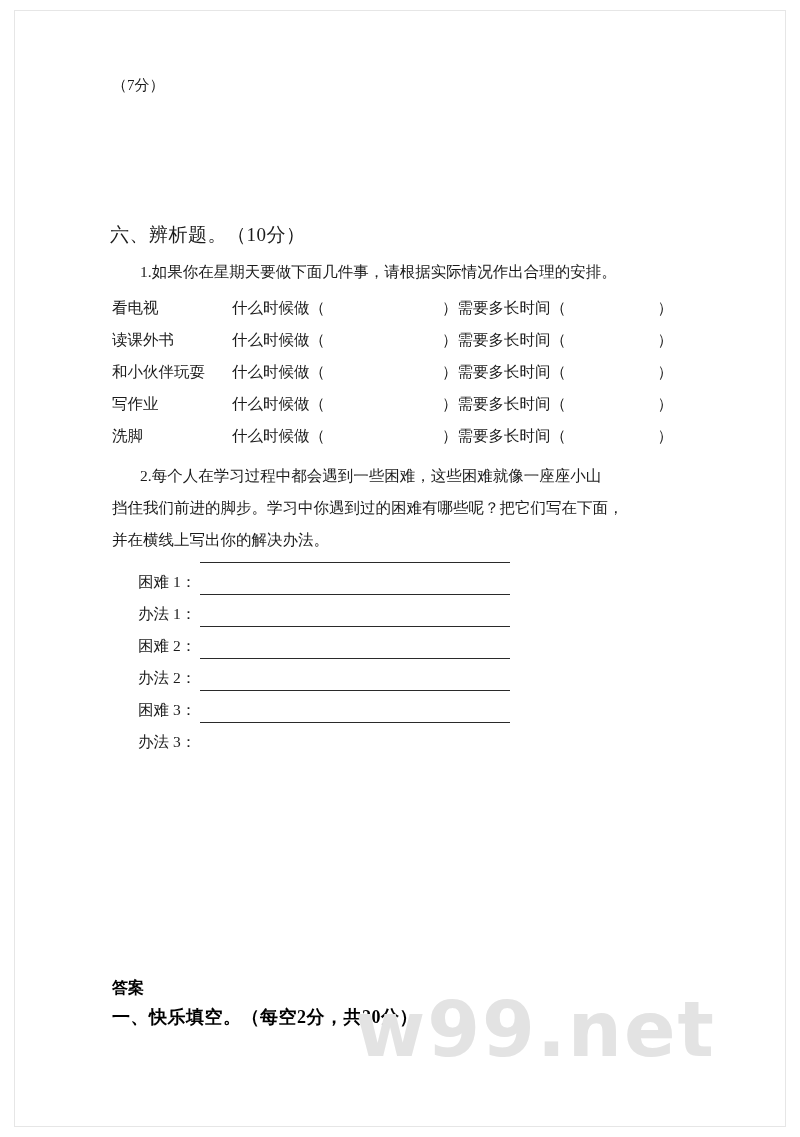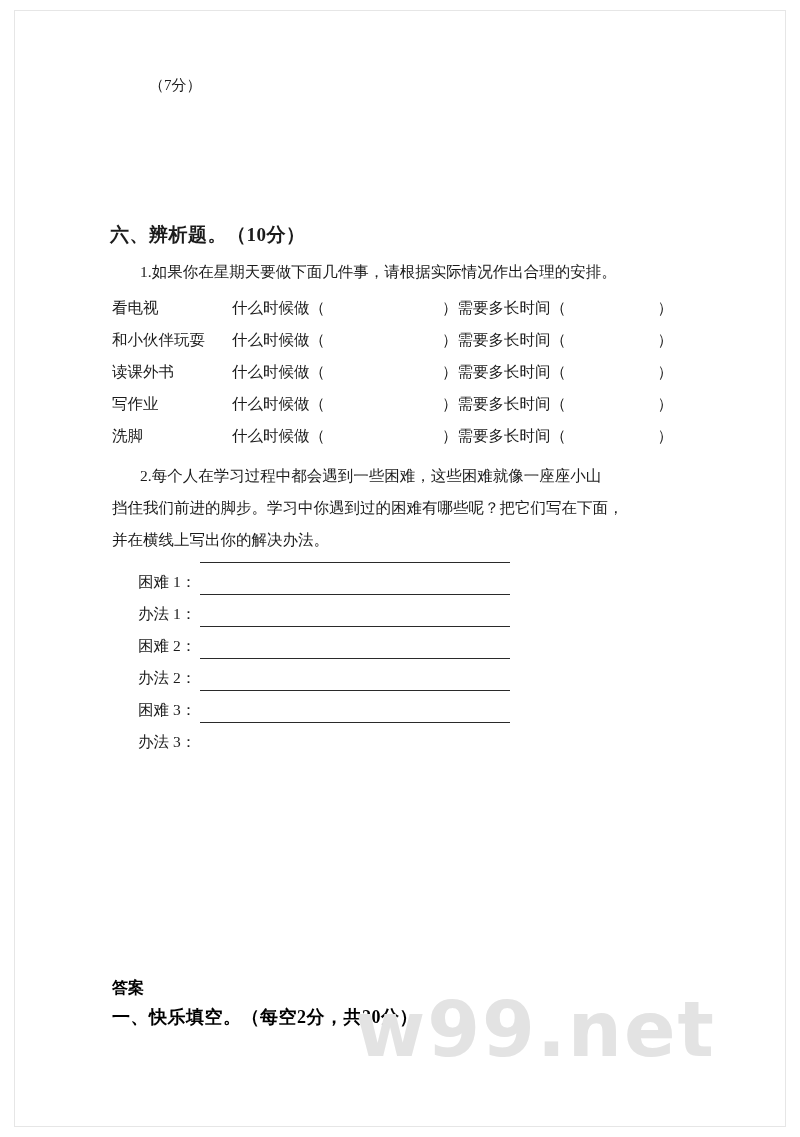--- a/index.html
+++ b/index.html
@@ -31,26 +31,25 @@
   .content {
     position: absolute;
     left: 112px;
     top: 70px;
     width: 580px;
     color: #1b1b1b;
   }
   .score-top {
     font-size: 15px;
     line-height: 30px;
-    margin-left: 37px;
   }
   .spacer-a { height: 118px; }
   .section-title {
     font-size: 19px;
-    font-weight: bold;
+    font-weight: normal;
     letter-spacing: 0.5px;
     line-height: 34px;
     margin-left: -2px;
   }
   .q-item {
     font-size: 15.5px;
     line-height: 32px;
     margin-top: 4px;
     text-indent: 28px;
   }
@@ -150,30 +149,30 @@
         <tr>
           <td class="col-act">看电视</td>
           <td class="col-when">什么时候做（</td>
           <td class="col-gap-a"></td>
           <td>）</td>
           <td class="col-dur">需要多长时间（</td>
           <td class="col-gap-b"></td>
           <td>）</td>
         </tr>
         <tr>
+          <td class="col-act">读课外书</td>
+          <td class="col-when">什么时候做（</td>
+          <td class="col-gap-a"></td>
+          <td>）</td>
+          <td class="col-dur">需要多长时间（</td>
+          <td class="col-gap-b"></td>
+          <td>）</td>
+        </tr>
+        <tr>
           <td class="col-act">和小伙伴玩耍</td>
-          <td class="col-when">什么时候做（</td>
-          <td class="col-gap-a"></td>
-          <td>）</td>
-          <td class="col-dur">需要多长时间（</td>
-          <td class="col-gap-b"></td>
-          <td>）</td>
-        </tr>
-        <tr>
-          <td class="col-act">读课外书</td>
           <td class="col-when">什么时候做（</td>
           <td class="col-gap-a"></td>
           <td>）</td>
           <td class="col-dur">需要多长时间（</td>
           <td class="col-gap-b"></td>
           <td>）</td>
         </tr>
         <tr>
           <td class="col-act">写作业</td>
           <td class="col-when">什么时候做（</td>

